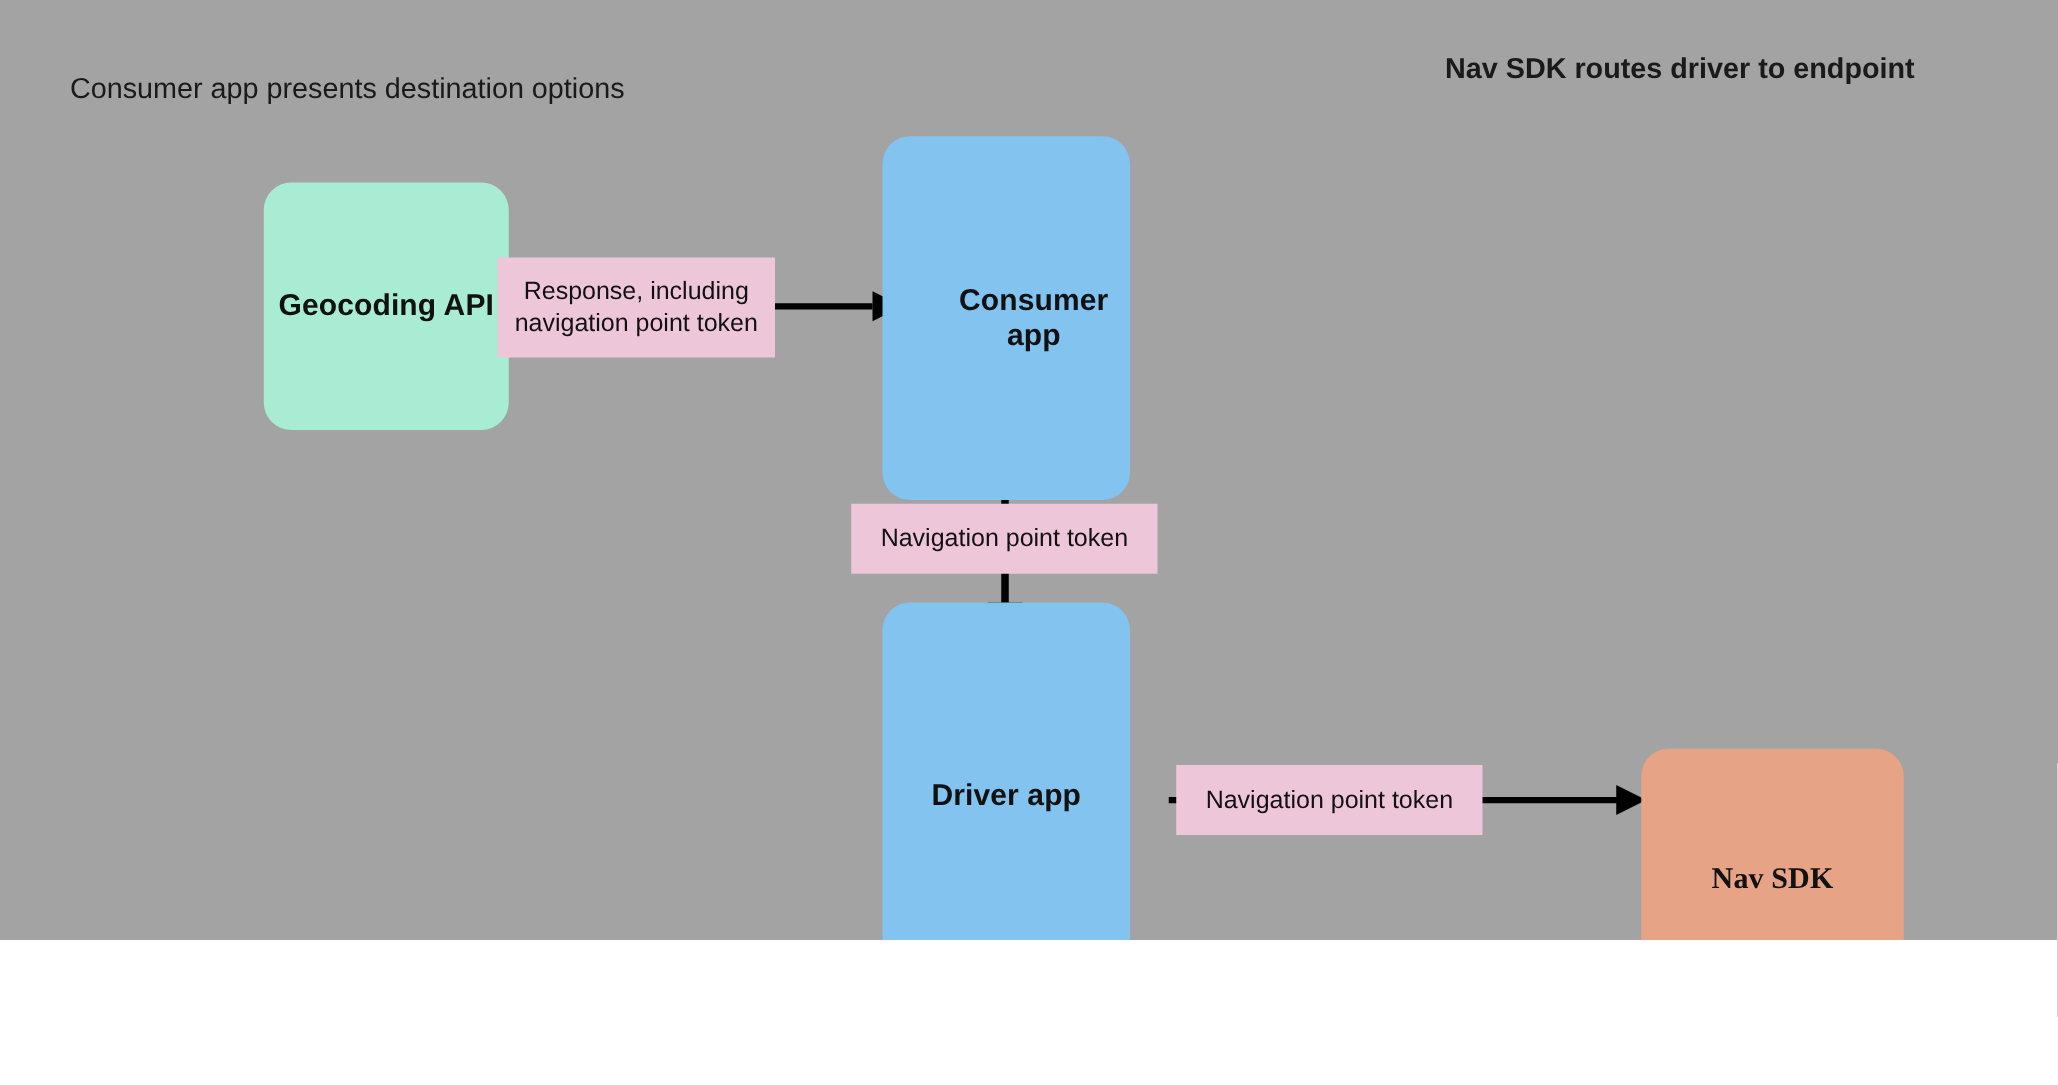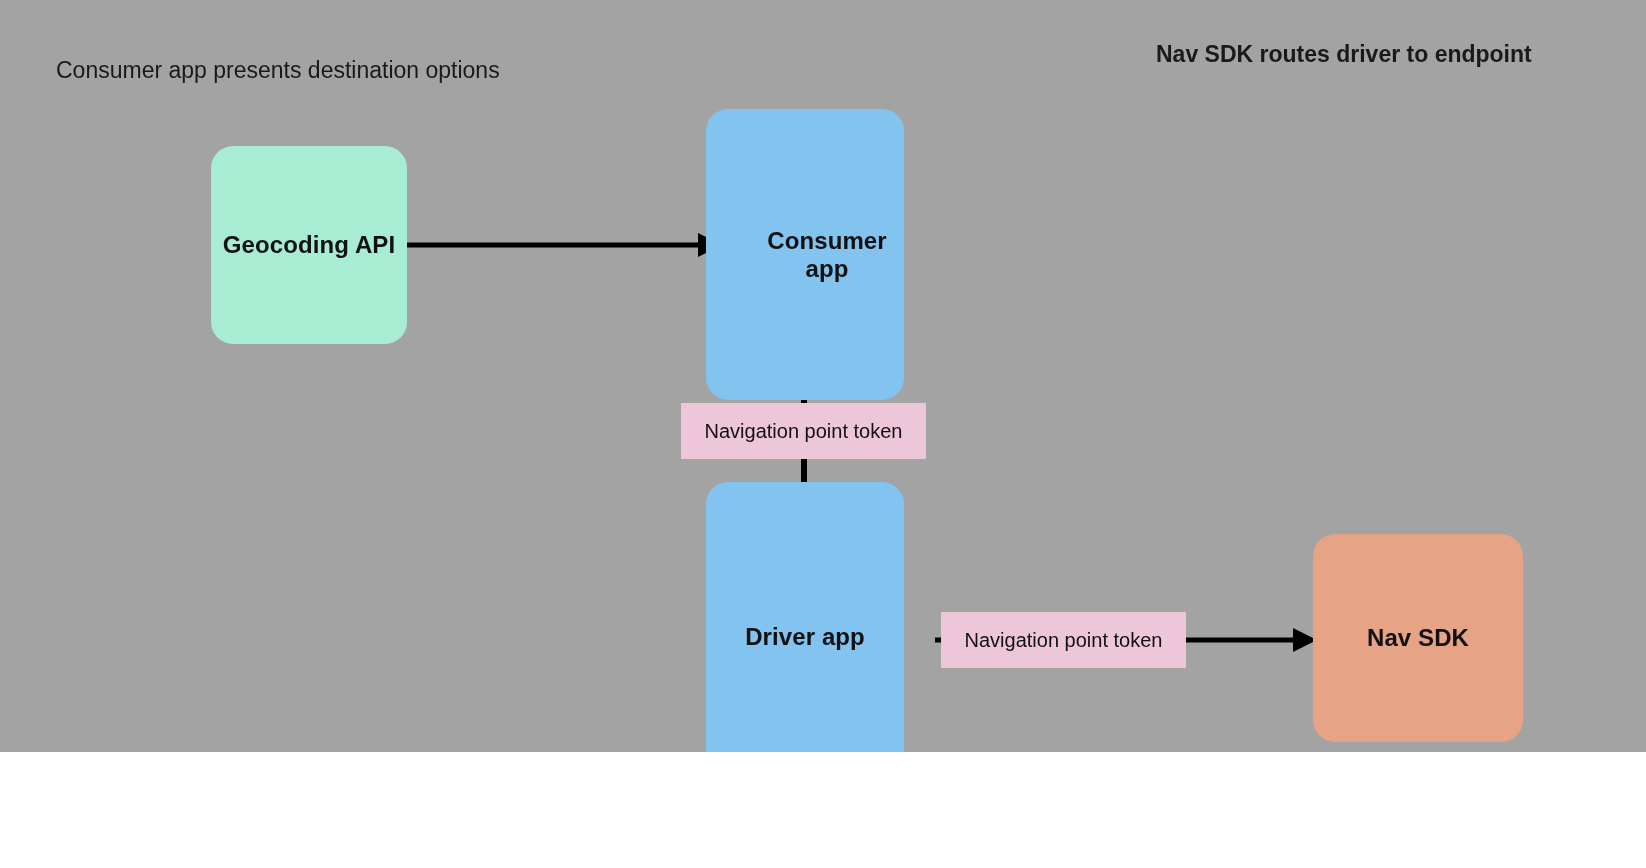--- a/index.html
+++ b/index.html
@@ -111,24 +111,27 @@
   </div>
 
   <div class="node" style="left:706px; top:109px; width:198px; height:291px; background:#82c3f0;padding-left:44px;">
     <span class="node-label">Consumer app</span>
   </div>
 
   <div class="node" style="left:706px; top:482px; width:198px; height:310px; background:#82c3f0;">
     <span class="node-label">Driver app</span>
   </div>
 
-  <div class="node" style="left:1313px; top:534px; width:210px; height:208px; background:#e6a386;">
+  <div class="node" style="left:1313px; top:599px; width:210px; height:208px; background:#e6a386;font-family:Liberation Serif, serif;">
     <span class="node-label">Nav SDK</span>
   </div>
 
+  <div class="edge-label" style="left:398px; top:206px; width:222px; height:80px; background:#eec6da;">
+    <span class="edge-label-text">Response, including navigation point token</span>
+  </div>
 
   <div class="edge-label" style="left:681px; top:403px; width:245px; height:56px; background:#eec6da;">
     <span class="edge-label-text">Navigation point token</span>
   </div>
 
   <div class="edge-label" style="left:941px; top:612px; width:245px; height:56px; background:#eec6da;">
     <span class="edge-label-text">Navigation point token</span>
   </div>
 
 </div>

